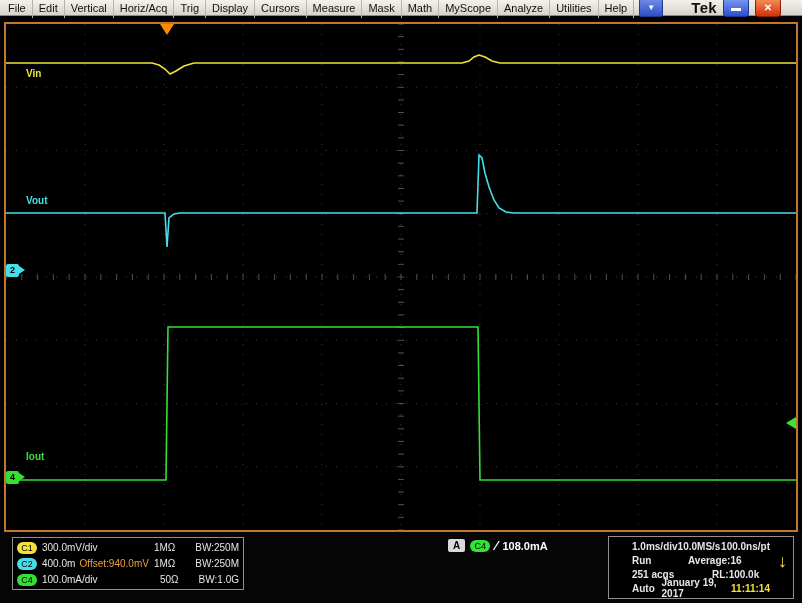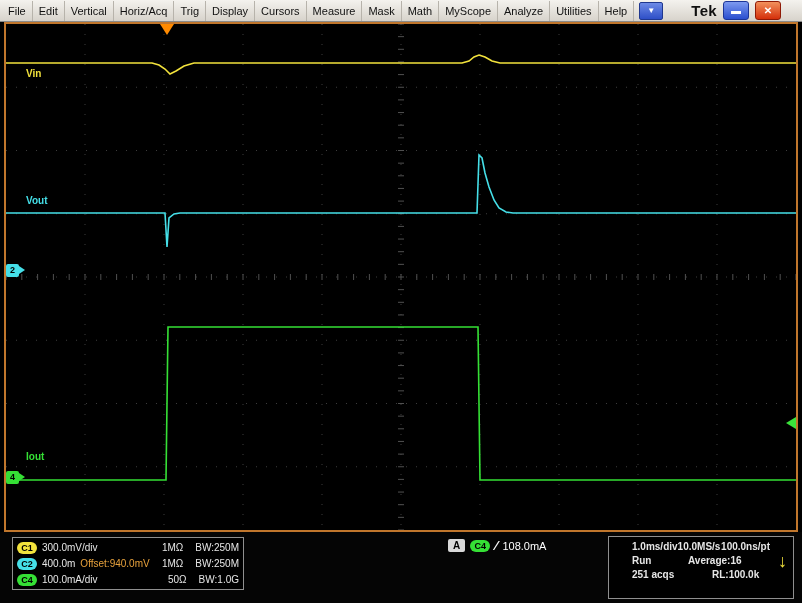--- a/index.html
+++ b/index.html
@@ -1,20 +1,20 @@
 <!DOCTYPE html>
 <html><head>
 <meta charset="utf-8">
 <style>
   html,body{margin:0;padding:0}
   body{width:802px;height:603px;position:relative;background:#000;overflow:hidden;
        font-family:"Liberation Sans",sans-serif;-webkit-font-smoothing:antialiased}
 
   
-  .menubar{position:absolute;top:0;left:0;right:0;height:22px;
+  .menubar{position:absolute;top:0;left:0;right:0;height:16px;
     background:linear-gradient(#f4f2ee,#d7d3cb);border-bottom:1px solid #8a8a8a;
     display:flex;align-items:center;padding-left:2px;box-sizing:border-box}
   .menu-item{font-size:11px;color:#111;padding:0 6px;line-height:20px;
     border-right:1px solid #b7b3ab;cursor:default;white-space:nowrap}
   .dropdown-btn{width:22px;height:16px;margin-left:5px;background:linear-gradient(#6d8ae6,#2e4fc7);
     border:1px solid #20388f;border-radius:2px;color:#fff;font-size:8px;
     display:flex;align-items:center;justify-content:center}
   .menu-right{margin-left:auto;display:flex;align-items:center;gap:6px;padding-right:21px}
   .tek{font-size:15px;font-weight:bold;color:#101010;letter-spacing:.3px}
   .win-btn{width:24px;height:17px;border-radius:3px;color:#fff;font-size:10px;font-weight:bold;
@@ -38,31 +38,31 @@
     border-left:6px solid}
   .level-arrow{position:absolute;right:0;top:393px;width:0;height:0;
     border-top:6px solid transparent;border-bottom:6px solid transparent;border-right:10px solid #3ae23a}
 
   
   .bottombar{position:absolute;top:532px;left:0;right:0;bottom:0;background:#050505}
   .readout-box{position:absolute;background:#000;border:1px solid #8f8f8f;box-sizing:border-box;color:#e6e6e6}
   #ch-box{left:12px;top:5px;width:232px;height:53px;padding:2px 4px;
     display:flex;flex-direction:column;justify-content:space-between}
   .ch-row{display:flex;align-items:center;gap:5px;font-size:10px;height:15px;white-space:nowrap}
-  .badge{height:12px;min-width:20px;border-radius:6px;color:#000;font-size:9px;font-weight:bold;
+  .badge{height:12px;min-width:20px;border-radius:6px;color:#000;font-size:9px;font-weight:normal;
     display:flex;align-items:center;justify-content:center;padding:0 3px;box-sizing:border-box}
   .scale{min-width:70px}
   .ch2-scale{min-width:0}
   .offset{color:#e8a23c}
-  .imps{margin-left:auto;display:flex;gap:12px}
+  .imps{margin-left:auto;display:flex;gap:20px}
   #trig-group{position:absolute;left:448px;top:6px;display:flex;align-items:center;gap:5px;height:15px}
   .a-badge{background:#d9d9d9;color:#000;border-radius:2px;font-size:10px;font-weight:bold;
     padding:0 5px;height:13px;display:flex;align-items:center}
   .slope{color:#fff;font-size:13px;font-weight:bold}
-  .level{color:#fff;font-size:11px;font-weight:normal}
+  .level{color:#fff;font-size:11px;font-weight:bold}
   #horiz-box{left:608px;top:4px;width:186px;height:63px;padding:2px 23px;font-size:10px;font-weight:bold}
   .h-row{display:flex;height:14px;align-items:center}
   .h-c1{width:56px}
   .h-c2{width:62px}
   .h-flex{flex:1;text-align:center}
   .yellow{color:#f3e23c}
   .arrow-icon{position:absolute;right:6px;top:15px;color:#f3e23c;font-size:18px;font-weight:bold;line-height:1}
 </style>
 </head>
 <body>
@@ -276,15 +276,20 @@
       <span class="h-flex">100.0ns/pt</span>
     </div>
     <div class="h-row">
       <span class="h-c1">Run</span>
       <span>Average:16</span>
     </div>
     <div class="h-row">
       <span class="h-c1" style="width:80px">251 acqs</span>
       <span>RL:100.0k</span>
     </div>
+    <div class="h-row">
+      <span style="width:34px">Auto</span>
+      <span>January 19, 2017</span>
+      <span class="h-flex yellow">11:11:14</span>
+    </div>
     <span class="arrow-icon">↓</span>
   </div>
 </div>
 
 </body></html>

